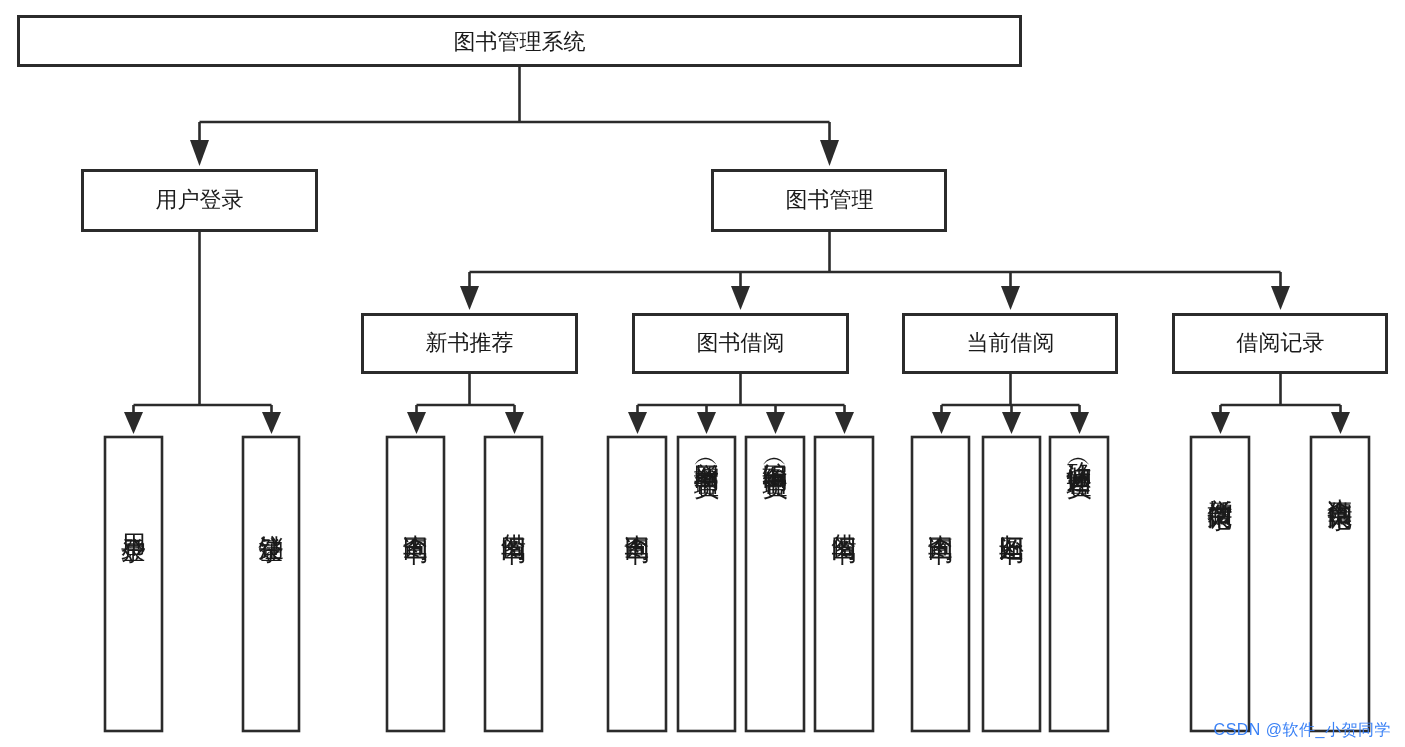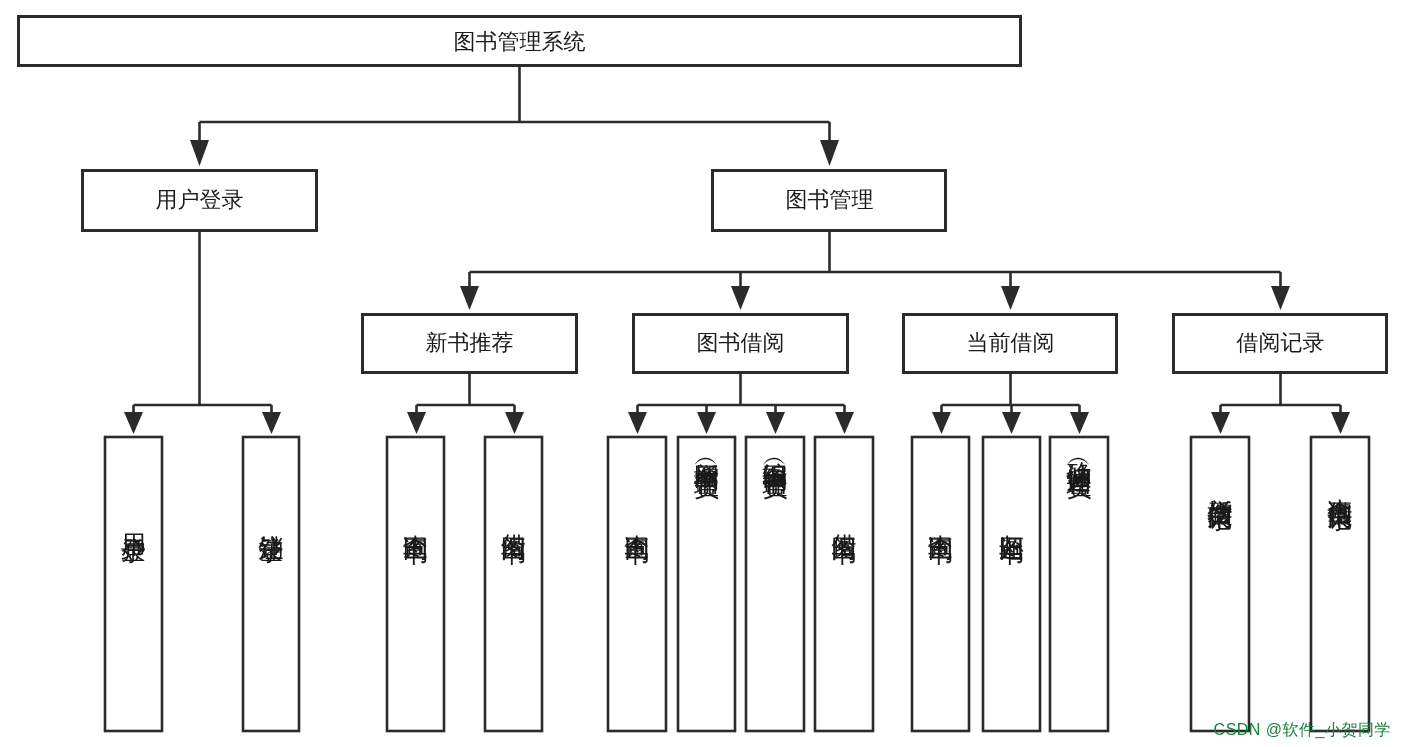--- a/index.html
+++ b/index.html
@@ -69,21 +69,21 @@
     letter-spacing: 2px;
     color: #1a1a1a;
     white-space: nowrap;
   }
   .watermark {
     position: absolute;
     right: 14px;
     bottom: 6px;
     font-family: "Liberation Sans", "DejaVu Sans", sans-serif;
     font-size: 16px;
-    color: #15803d;
+    color: #3b82f6;
     letter-spacing: 0.5px;
     user-select: none;
   }
 </style>
 </head>
 <body>
 
 <div id="diagram-root">
 
   <svg id="flow" viewBox="0 0 1405 747">

